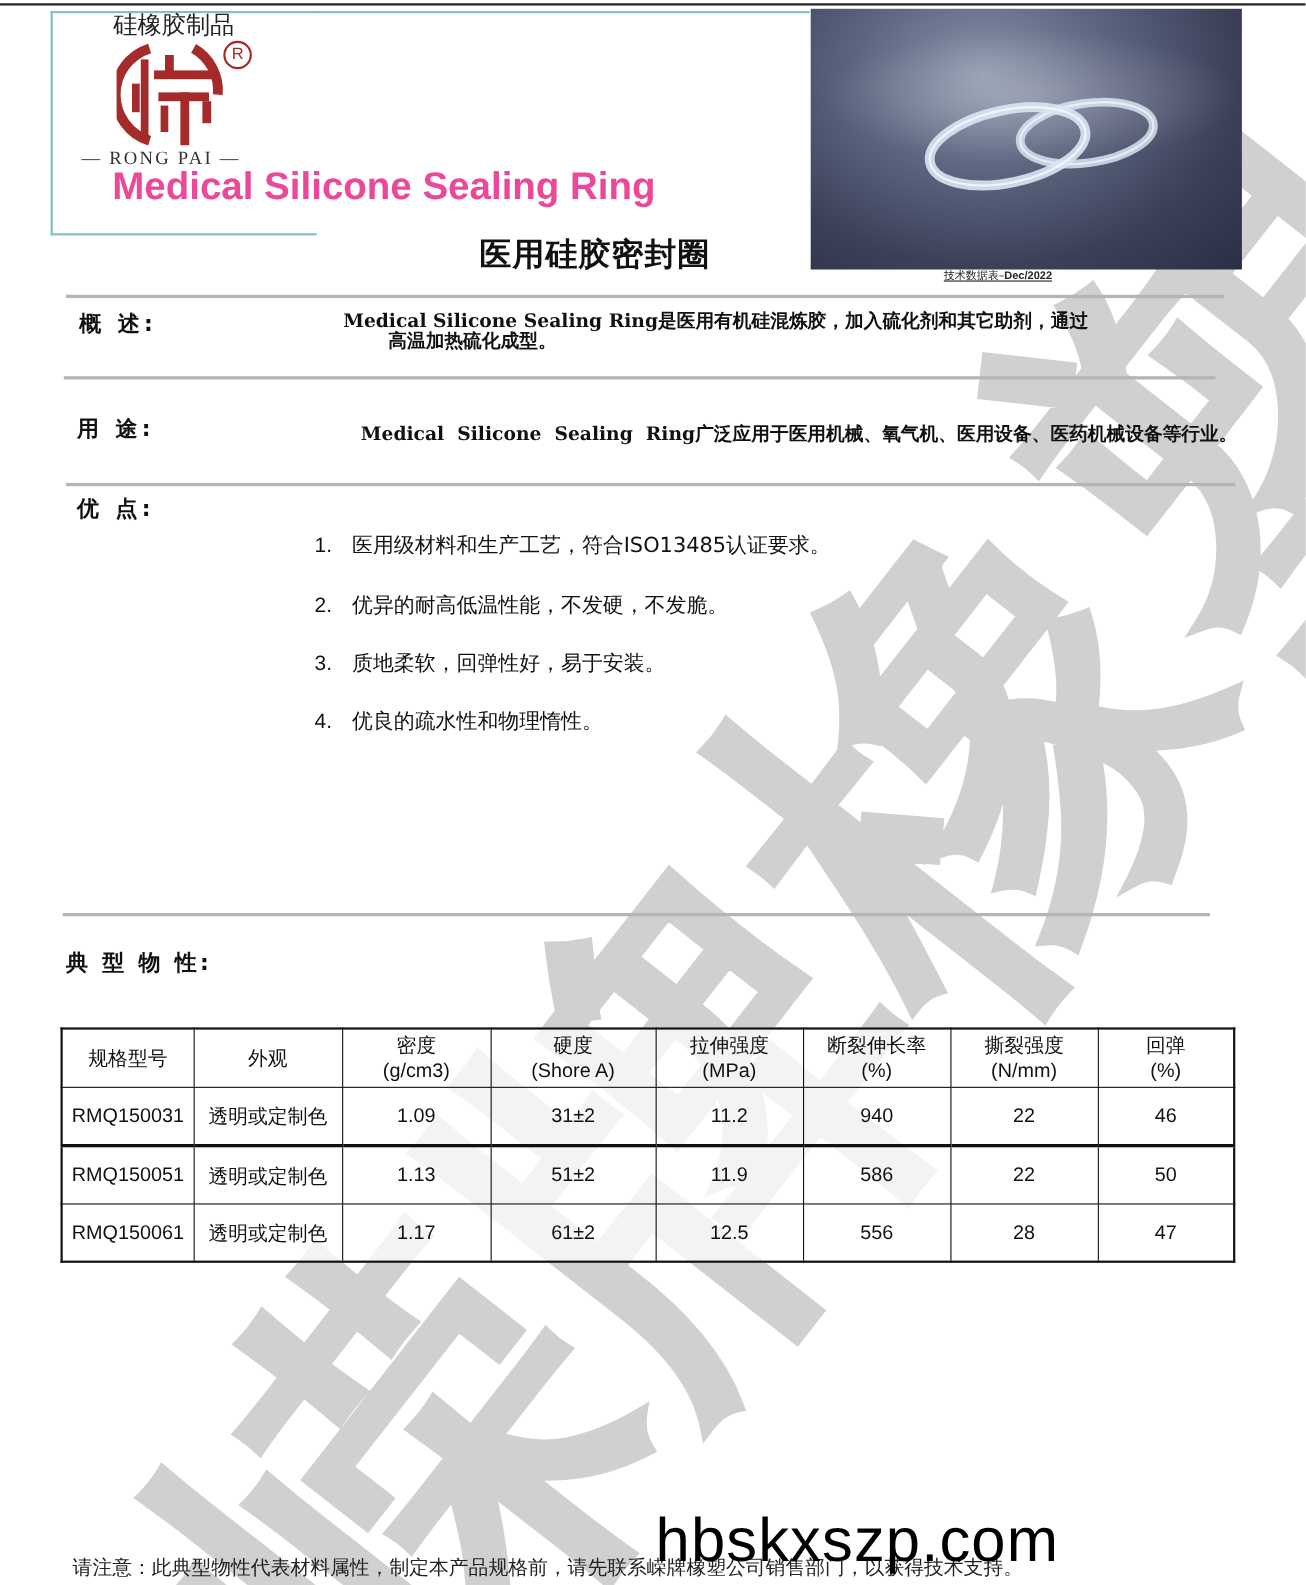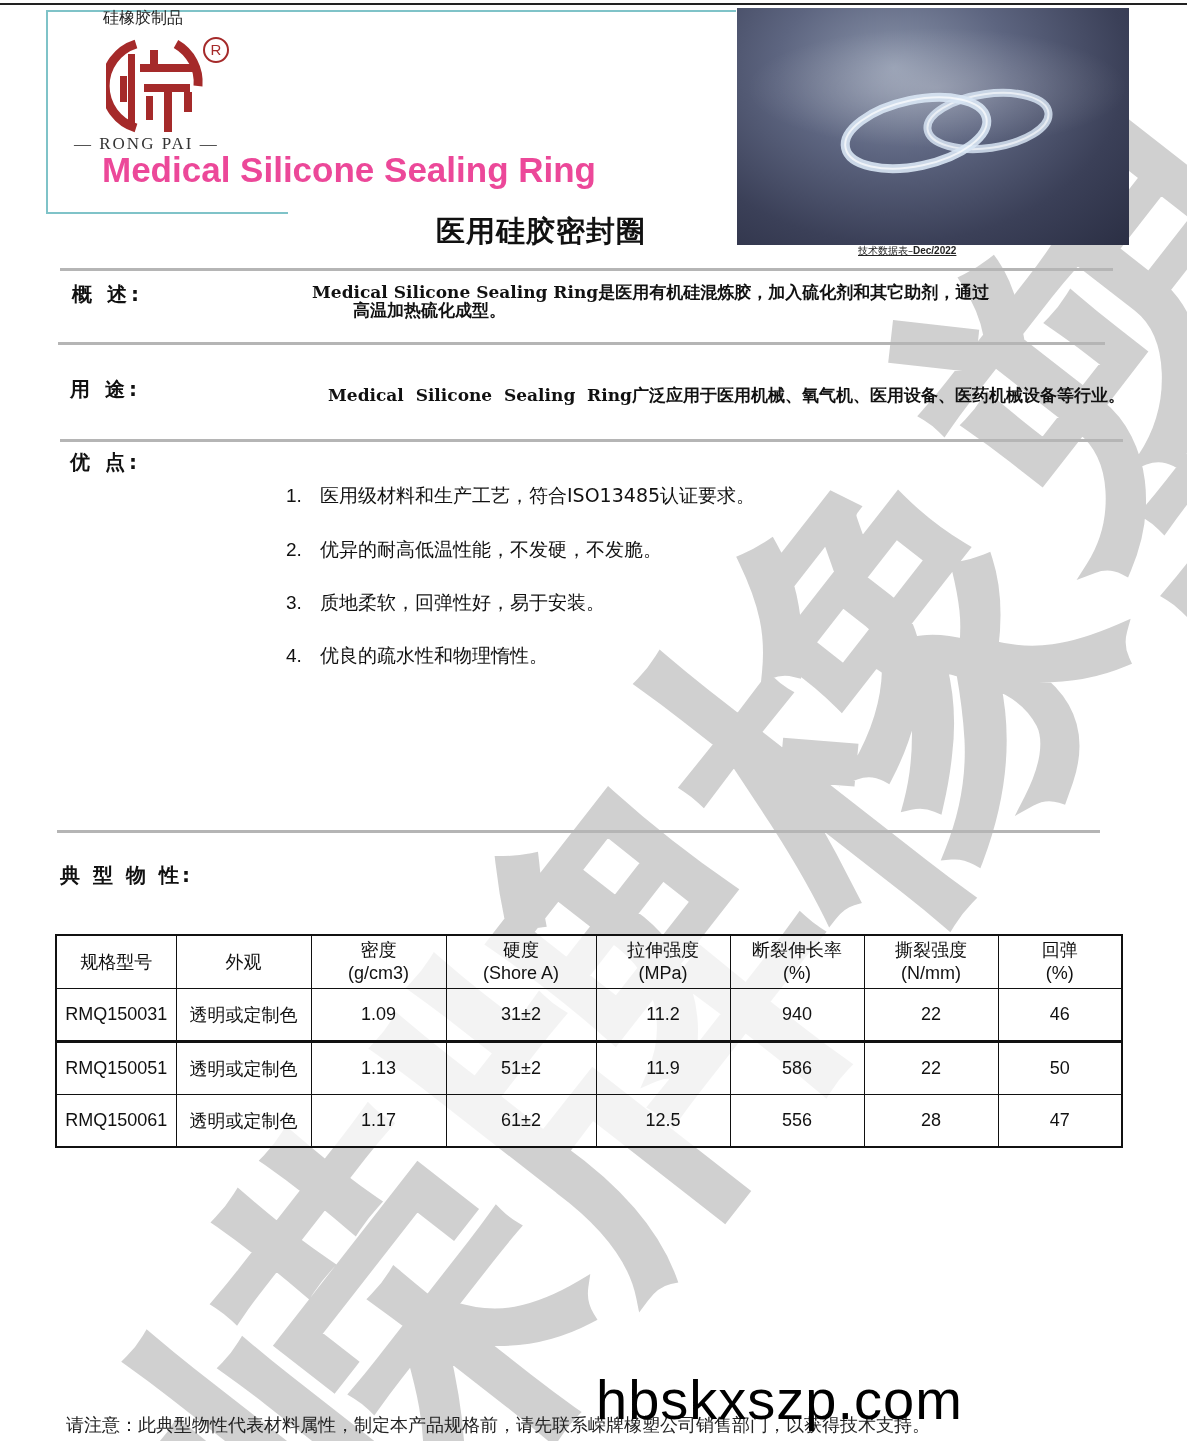--- a/index.html
+++ b/index.html
@@ -3,21 +3,21 @@
 <meta charset="utf-8">
 <style>
   html, body { margin:0; padding:0; background:#ffffff; }
   body { width:1187px; height:1441px; position:relative; overflow:hidden;
          font-family:"DejaVu Sans","Liberation Sans",sans-serif; color:#111; }
   .abs { position:absolute; }
   .topline { left:0; top:3px; width:1187px; height:2px; background:#222; }
   .header-box { left:46px; top:10px; width:240px; height:200px;
                 border-left:2px solid #7fc3c8; border-top:2px solid #7fc3c8; border-bottom:2px solid #7fc3c8; border-right:none; }
   .header-box-right { left:286px; top:10px; width:450px; height:0; border-top:2px solid #7fc3c8; }
-  .brand-cn { left:103px; top:8px; font-size:16px; color:#222; font-family:"DejaVu Sans",sans-serif; }
+  .brand-cn { left:103px; top:8px; font-size:22px; color:#222; font-family:"DejaVu Sans",sans-serif; }
   .logo { left:106px; top:36px; width:100px; height:100px; }
   .reg { left:203px; top:37px; width:22px; height:22px; border:2px solid #a52a2a; border-radius:50%;
          color:#a52a2a; font-size:15px; text-align:center; line-height:22px; font-family:"Liberation Sans",sans-serif; }
   .rongpai { left:74px; top:134px; font-family:"Liberation Serif",serif; font-size:17px; letter-spacing:2px; color:#333; }
   .title-en { left:102px; top:150px; font-family:"Liberation Sans",sans-serif; font-weight:bold; font-size:35px; color:#ec4899; }
   .title-cn { left:436px; top:212px; font-size:29px; font-weight:bold; color:#111; letter-spacing:1px; }
   .photo { left:737px; top:8px; width:392px; height:237px;
            background:radial-gradient(ellipse at 40% 25%, #8a94aa 0%, #5d6580 35%, #3b4058 70%, #2b2f44 100%); overflow:hidden; }
   .datasheet { left:858px; top:244px; font-size:10px; color:#222;text-decoration:underline; }
   .datasheet b { font-family:"Liberation Sans",sans-serif; }

